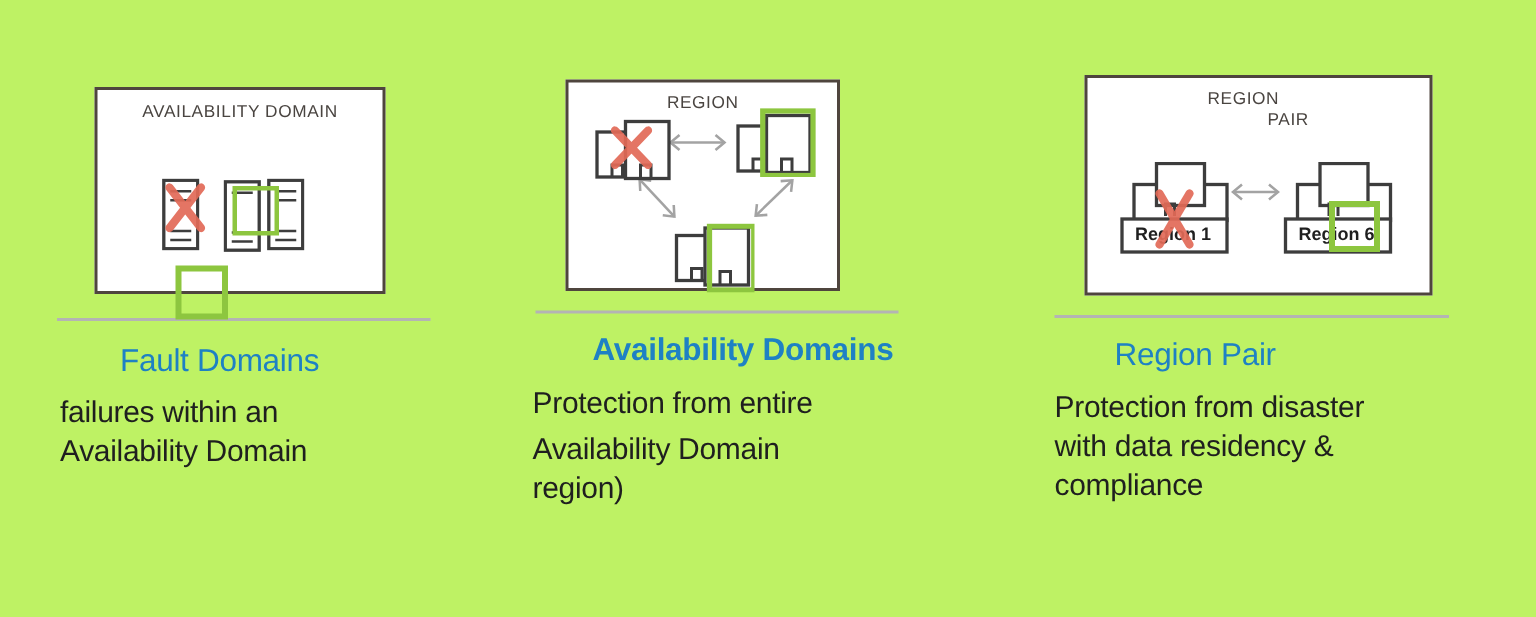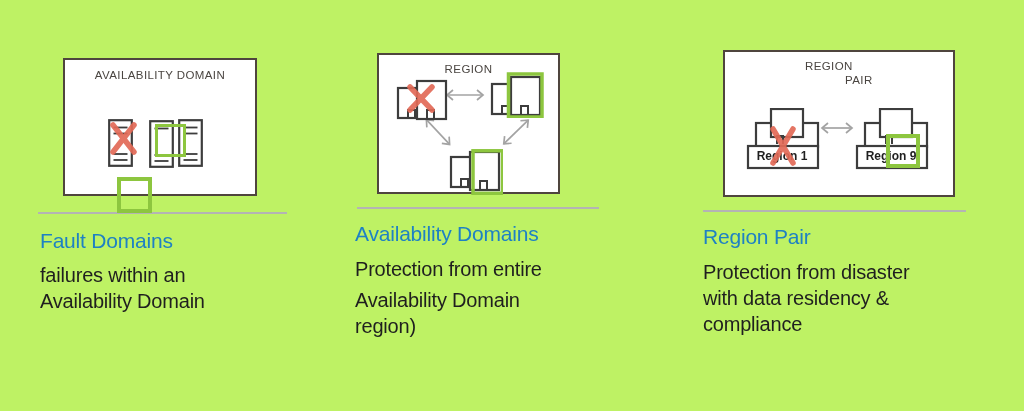--- a/index.html
+++ b/index.html
@@ -15,21 +15,21 @@
     font-size:11.5px;letter-spacing:.4px;color:#4a4541;
   }
   .dbox-title-line{font-size:11.5px;letter-spacing:.4px;color:#4a4541;line-height:14px;position:absolute;}
   
   .green-box{position:absolute;border:3.5px solid #8dc63f;background:transparent;box-sizing:border-box;z-index:6;}
   .green-box.thick{border-width:4px;}
   
   .sep{position:absolute;height:2px;background:#b4b4b4;z-index:2;}
   
   .heading{
-    position:absolute;font-size:21px;letter-spacing:-.2px;color:#1e81c4;white-space:nowrap;
+    position:absolute;font-size:21px;letter-spacing:-.2px;color:#1e81c4;white-space:nowrap;margin-left:40px;
   }
   .bodytext{position:absolute;font-size:20px;letter-spacing:-.2px;color:#1f1f1f;}
   .bl{line-height:26px;white-space:nowrap;}
   .body2 .bl:nth-child(2){margin-top:5px;}
   
   .region-label{
     position:absolute;text-align:center;font-size:12px;font-weight:700;color:#1f1f1f;
     z-index:4;white-space:nowrap;
   }
   svg{display:block;}
@@ -142,21 +142,21 @@
     </svg>
     <svg class="abs arrow-layer" style="left:494px;top:125px;transform:rotate(-44deg);" width="44" height="14" viewBox="0 0 44 14">
       <g stroke="#a3a3a3" stroke-width="1.7" fill="none">
         <line x1="5" y1="7" x2="39" y2="7"></line>
         <polyline points="11,2 5,7 11,12"></polyline>
           <polyline points="33,2 39,7 33,12"></polyline>
       </g>
     </svg>
 
     <div class="sep" style="left:357px;top:207px;width:242px;"></div>
-    <div class="heading" style="left:355px;top:222px;">Availability Domains</div>
+    <div class="heading" style="left:355px;top:222px;font-weight:bold;">Availability Domains</div>
     <div class="bodytext body2" style="left:355px;top:256px;">
       <div class="bl">Protection from entire</div>
       <div class="bl">Availability Domain</div>
       <div class="bl">region)</div>
     </div>
   </section>
 
   <section>
     <div class="dbox" style="left:723px;top:50px;width:232px;height:147px;">
       <div class="dbox-title-line" style="left:80px;top:7px;">REGION</div>
@@ -176,21 +176,21 @@
           <line x1="25" y1="4" x2="5" y2="38"></line>
       </g>
     </svg>
 
     <svg class="abs icon-layer" style="left:855px;top:108px;" width="76" height="62" viewBox="0 0 76 62">
       <rect x="10" y="15" width="62" height="24" fill="#fff" stroke="#3d3d3d" stroke-width="2.2"></rect>
       <rect x="25" y="1" width="32" height="28" fill="#fff" stroke="#3d3d3d" stroke-width="2.2"></rect>
       <polyline points="31,36 31,28 37,28 37,36" fill="none" stroke="#3d3d3d" stroke-width="2"></polyline>
       <rect x="2" y="38" width="70" height="22" fill="#fff" stroke="#3d3d3d" stroke-width="2.2"></rect>
     </svg>
-    <div class="region-label" style="left:857px;top:149px;width:68px;">Region 9</div>
+    <div class="region-label" style="left:857px;top:149px;width:68px;">Region 6</div>
     <div class="green-box thick" style="left:886px;top:134px;width:34px;height:34px;"></div>
 
     <svg class="abs arrow-layer" style="left:817px;top:121px;" width="40" height="14" viewBox="0 0 40 14">
       <g stroke="#a3a3a3" stroke-width="1.7" fill="none">
         <line x1="5" y1="7" x2="35" y2="7"></line>
         <polyline points="11,2 5,7 11,12"></polyline>
           <polyline points="29,2 35,7 29,12"></polyline>
       </g>
     </svg>
 

